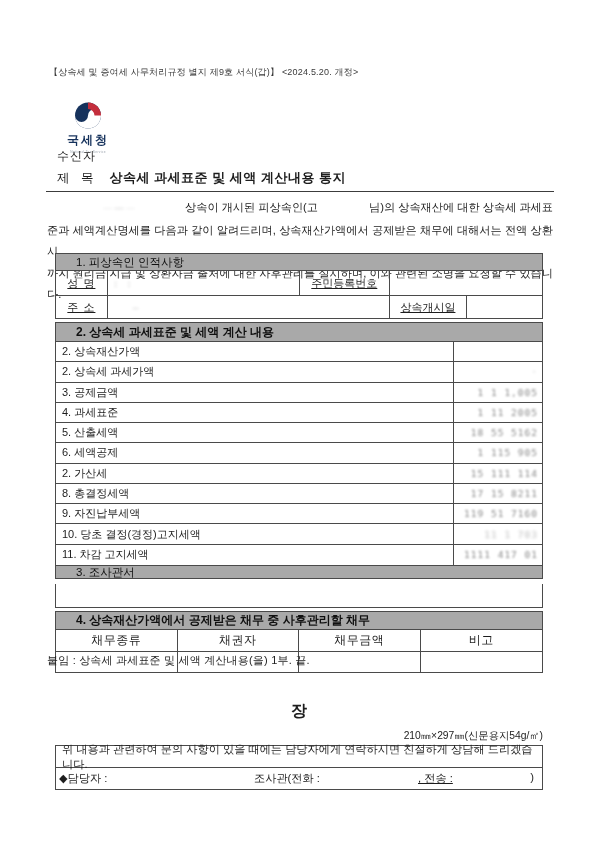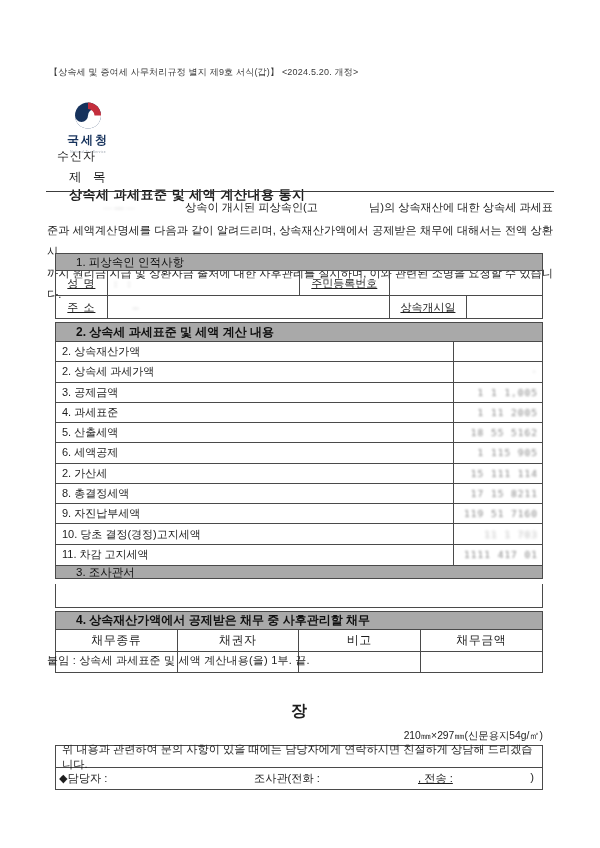--- a/index.html
+++ b/index.html
@@ -13,21 +13,21 @@
 
   .form-ref { left:49px; top:66px; font-size:9px; color:#3a3a3a; letter-spacing:.2px; }
 
   .logo-block { left:58px; top:101px; width:60px; text-align:center; }
   .logo-sym { display:block; margin:0 auto; }
   .logo-kr { font-size:12px; font-weight:bold; color:#16325c; letter-spacing:2px; margin-top:1px; }
   .logo-en { font-size:4px; color:#9aa3ad; letter-spacing:.4px; margin-top:0px; transform:scale(.8); }
 
   .recipient { left:57px; top:148px; font-size:12px; letter-spacing:1px; }
 
-  .subject { left:57px; top:169px; display:flex; align-items:baseline;flex-direction:column; }
+  .subject { left:57px; top:169px; display:flex; align-items:baseline; }
   .subject .lbl { font-size:12.5px; letter-spacing:4px; }
   .subject .ttl { font-size:13px; font-weight:bold; margin-left:12px; letter-spacing:.5px; }
 
   .title-rule { left:46px; top:191px; width:508px; border-top:1.6px solid #3c3c3c; height:0; }
 
   .intro { left:47px; top:197px; width:506px; font-size:11.2px; line-height:21.6px; color:#222; }
   .intro .l1 { display:flex; align-items:baseline; white-space:nowrap; }
   .intro .sp1 { width:56px; }
   .intro .redact { width:82px; filter:blur(1.6px); opacity:.28; font-size:9px; overflow:hidden; }
   .intro .gap { flex:1; min-width:40px; }
@@ -202,22 +202,22 @@
   </div>
 
   <div class="bar" style="top:565px; height:14px;">3. 조사관서</div>
   <div class="empty-box" style="top:584px; height:24px;"></div>
 
   <div class="bar bold" style="top:611px; height:19px; font-size:12px;">4. 상속재산가액에서 공제받은 채무 중 사후관리할 채무</div>
   <div class="grid" style="top:630px;">
     <div class="grow s4head" style="height:22px;">
       <div class="gcell" style="width:122px;">채무종류</div>
       <div class="gcell" style="width:122px;">채권자</div>
+      <div class="gcell" style="width:122px;">채무금액</div>
       <div class="gcell" style="width:122px;">비고</div>
-      <div class="gcell" style="width:122px;">채무금액</div>
     </div>
     <div class="grow" style="height:20px;">
       <div class="gcell" style="width:122px;"></div>
       <div class="gcell" style="width:122px;"></div>
       <div class="gcell" style="width:122px;"></div>
       <div class="gcell" style="width:122px;"></div>
     </div>
   </div>
 
   <div class="abs attach">붙임 : 상속세 과세표준 및 세액 계산내용(을) 1부.  끝.</div>

